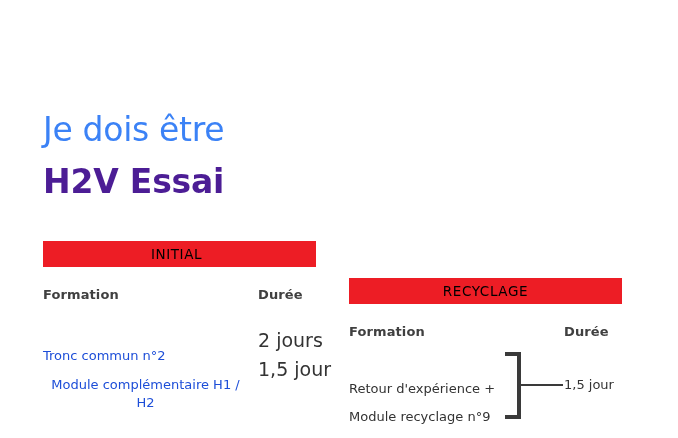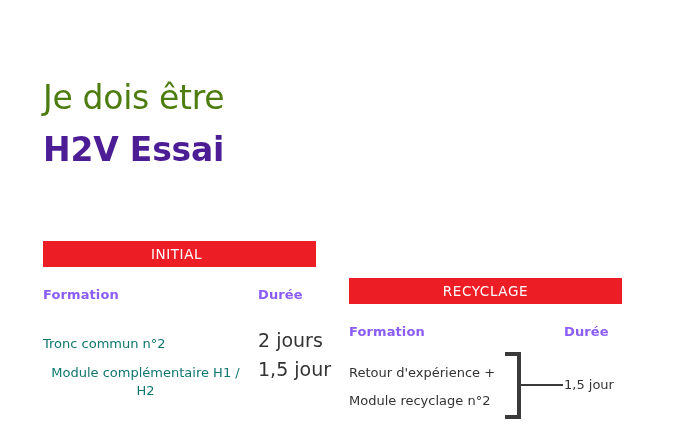--- a/index.html
+++ b/index.html
@@ -26,23 +26,24 @@
   .heading {
     position: absolute;
     left: 43px;
     top: 78px;
     width: 560px;
   }
   .heading-line1 {
     font-size: 33px;
     font-weight: 400;
     line-height: 40px;
-    color: #4d7c0f;
+    color: #3b82f6;
     letter-spacing: -0.3px;
     white-space: nowrap;
+    margin-top: 32px;
   }
   .heading-line2 {
     font-size: 33px;
     font-weight: 700;
     line-height: 42px;
     color: #4c1d95;
     letter-spacing: -0.2px;
     margin-top: 11px;
     white-space: nowrap;
   }
@@ -56,21 +57,21 @@
   .col-recyclage { left: 349px; width: 273px; margin-top: 37px; }
 
   .col-banner {
     height: 26px;
     background: #ED1D25;
     display: flex;
     align-items: center;
     justify-content: center;
   }
   .col-banner-label {
-    color: #ffffff;
+    color: #000000;
     font-size: 13.5px;
     font-weight: 400;
     letter-spacing: 0.6px;
     line-height: 26px;
   }
   .col-initial .col-banner-label {
     position: relative;
     left: -3px;
   }
 
@@ -78,46 +79,46 @@
   .table-head {
     position: relative;
     height: 22px;
     margin-top: 20px;
   }
   .th {
     position: absolute;
     top: 0;
     font-size: 13px;
     font-weight: 700;
-    color: #8b5cf6;
+    color: #404040;
     letter-spacing: 0.1px;
     white-space: nowrap;
   }
   .th-formation { left: 0; }
   .col-initial .th-duree { left: 215px; }
   .col-recyclage .th-duree { left: 215px; }
 
   
   .rows {
     position: relative;
     margin-top: 22px;
   }
   .row {
     position: relative;
     min-height: 22px;
     margin-bottom: 7px;
   }
   .cell-formation {
     position: absolute;
     left: 0;
-    top: 4px;
+    top: 16px;
     width: 205px;
     font-size: 13px;
     font-weight: 400;
-    color: #0f766e;
+    color: #1d4ed8;
     line-height: 18px;
   }
   .cell-duree {
     position: absolute;
     left: 215px;
     top: 0;
     font-size: 19px;
     font-weight: 400;
     color: #333333;
     line-height: 18px;
@@ -126,21 +127,21 @@
 
   
   .group {
     position: relative;
     margin-top: 18px;
     height: 80px;
   }
   .group-items {
     position: absolute;
     left: 0;
-    top: 0;
+    top: 16px;
     width: 160px;
   }
   .group-item {
     font-size: 13px;
     font-weight: 400;
     color: #333333;
     line-height: 18px;
     margin-bottom: 10px;
     white-space: nowrap;
   }
@@ -227,21 +228,21 @@
     </div>
 
     <div class="table-head">
       <span class="th th-formation">Formation</span>
       <span class="th th-duree">Durée</span>
     </div>
 
     <div class="group">
       <div class="group-items">
         <div class="group-item">Retour d'expérience +</div>
-        <div class="group-item">Module recyclage n°2</div>
+        <div class="group-item">Module recyclage n°9</div>
       </div>
 
       <div class="bracket">
         <div class="bracket-arm bracket-arm-top"></div>
         <div class="bracket-stem"></div>
         <div class="bracket-arm bracket-arm-bottom"></div>
       </div>
 
       <div class="bracket-connector"></div>
 

